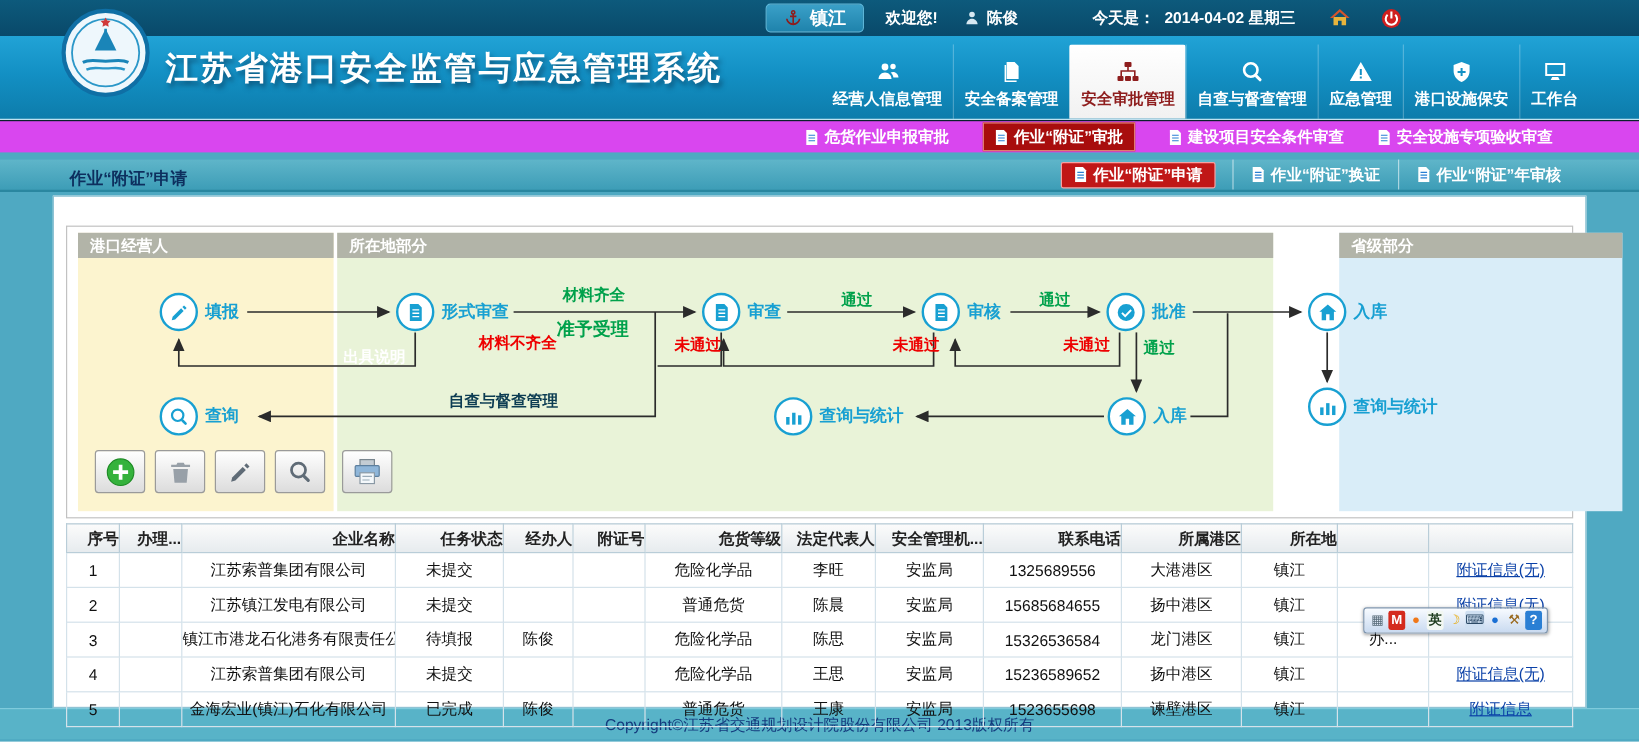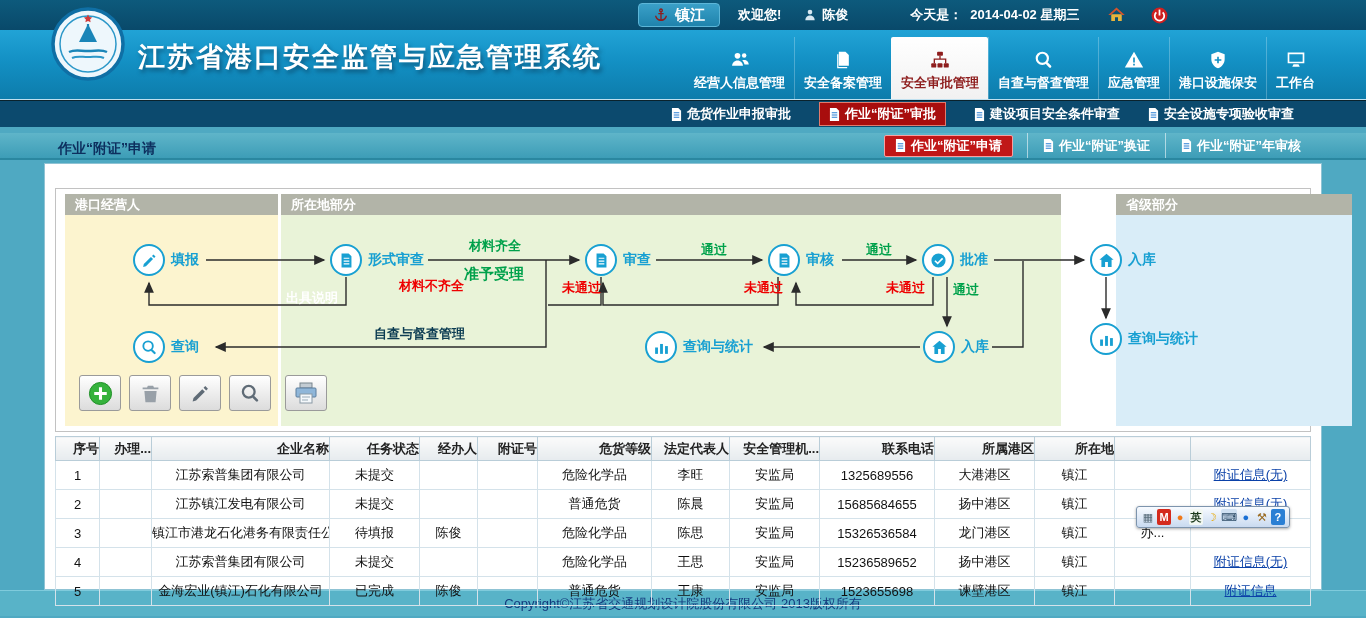--- a/index.html
+++ b/index.html
@@ -28,21 +28,21 @@
   .app-title { position:absolute; left:138px; top:9px; color:#fff; font-size:27px; font-weight:bold;
     letter-spacing:2px; text-shadow:2px 3px 4px rgba(8,50,80,.6); white-space:nowrap; }
   .nav { position:absolute; right:42px; bottom:0; display:flex; align-items:flex-end; height:70px; }
   .tab { height:62px; display:flex; flex-direction:column; align-items:center; justify-content:flex-end;
     padding:0 9px 7px; color:#fff; font-size:13px; font-weight:bold; cursor:pointer; white-space:nowrap; }
   .tab + .tab { border-left:1px solid rgba(255,255,255,.25); }
   .tab .ticon { width:20px; height:20px; fill:currentColor; margin-bottom:4px; }
   .tab.active { background:linear-gradient(#ffffff,#f1f1f1); color:#8e1d1d; border-radius:2px 2px 0 0; }
 
   
-  .subnav { height:27px; background:#0c4a6e; border-top:1px solid #0a222c; display:flex; align-items:center;
+  .subnav { height:27px; background:#d946ef; border-top:1px solid #0a222c; display:flex; align-items:center;
     justify-content:flex-end; padding-right:72px; gap:28px; }
   .snav { display:flex; align-items:center; gap:5px; color:#fff; font-weight:bold; font-size:13px; cursor:pointer; white-space:nowrap; }
   .snav.active { background:#a80d0d; border:1px solid #e07b6d; padding:2px 9px; }
 
   .spacer { height:6px; }
 
   
   .pagebar { height:27px; background:linear-gradient(#5fb5c9,#3d9db7); border-bottom:2px solid #2a87a0;
     display:flex; align-items:flex-end; position:relative; }
   .page-title { margin-left:58px; color:#0d2f5e; font-weight:bold; font-size:14px; }

